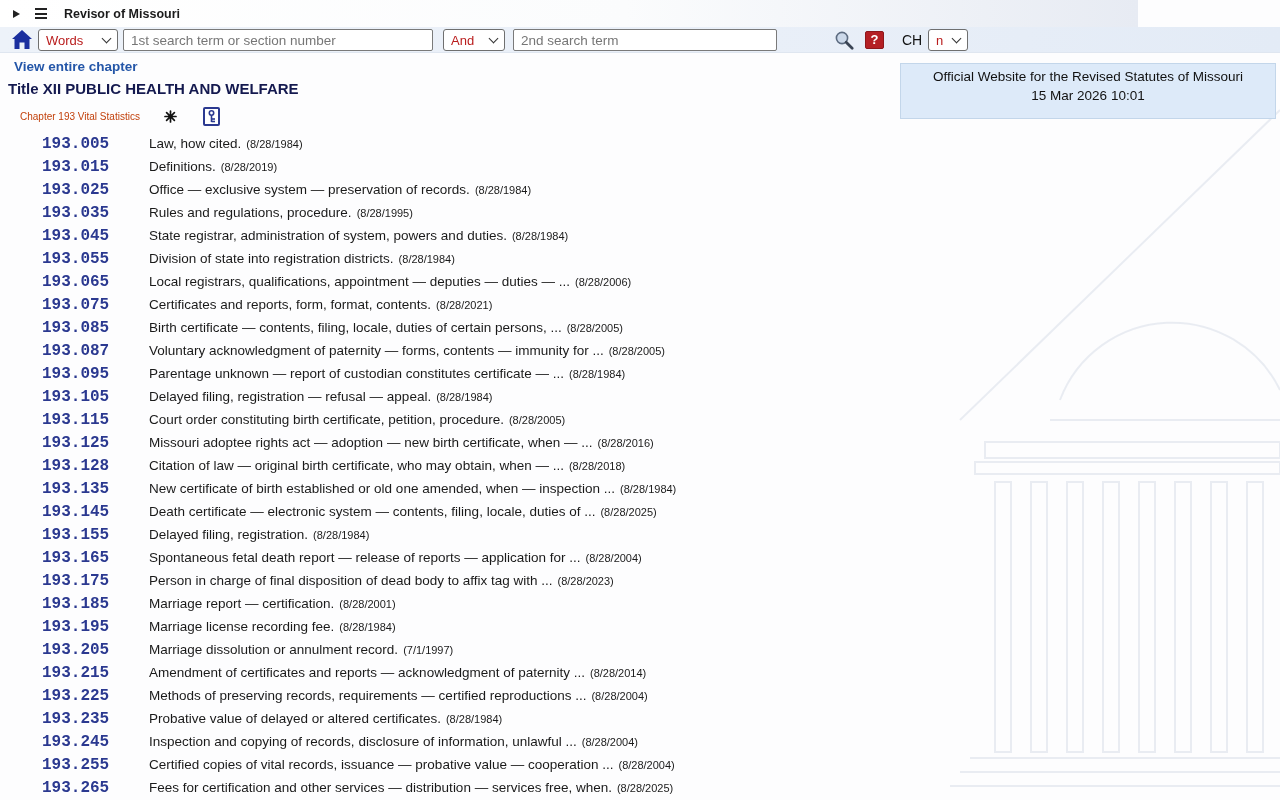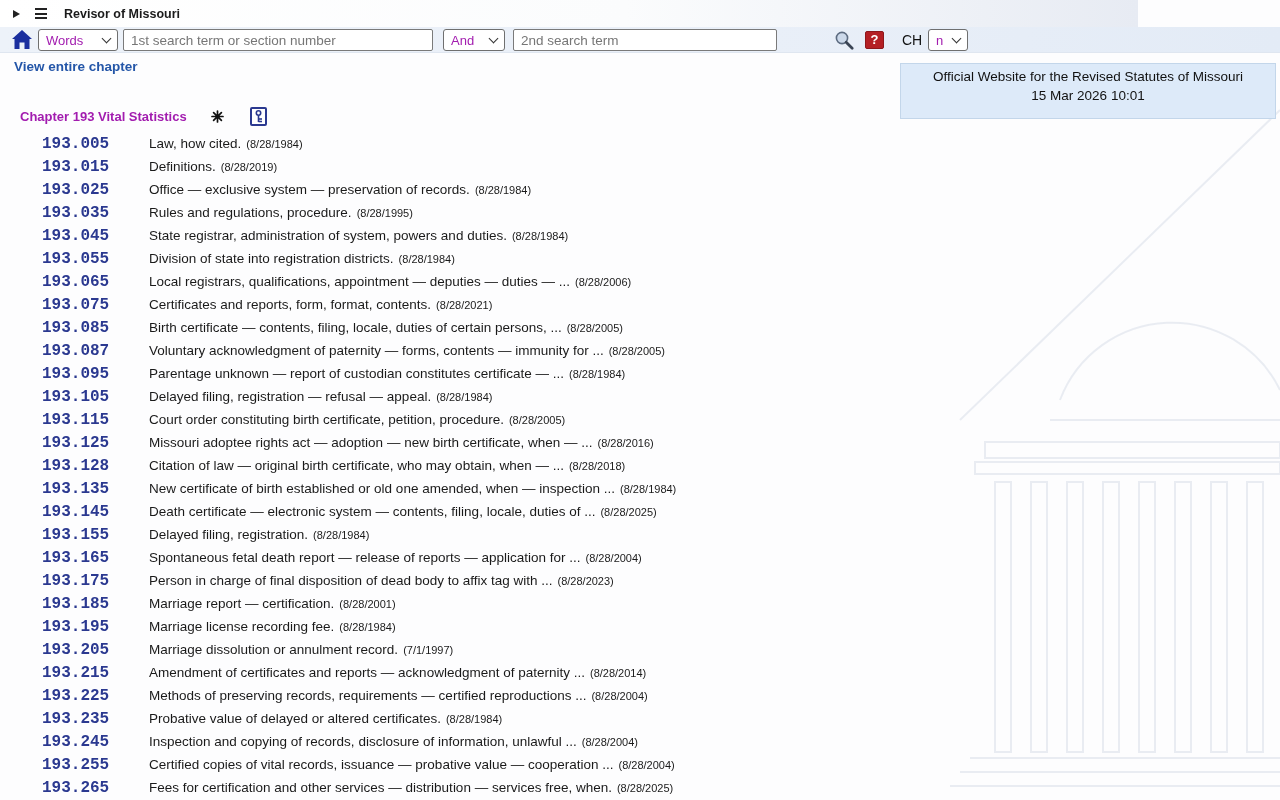--- a/index.html
+++ b/index.html
@@ -26,21 +26,21 @@
   
   .searchrow {
     position:absolute; left:0; top:27px; width:1280px; height:26px;
     background:linear-gradient(90deg,#edf2f9 0%,#e9eff8 60%,#e3ebf6 100%);
     border-bottom:1px solid #dfe6f0;
   }
   .home-icon { position:absolute; left:11px; top:2px; cursor:pointer; }
   .fake-select {
     position:absolute; top:2px; height:22px; background:#fff;
     border:1px solid #6f6f6f; border-radius:3px; display:flex; align-items:center;
-    font-size:13px; color:#a21caf; padding:0 7px; cursor:pointer;
+    font-size:13px; color:#b91c1c; padding:0 7px; cursor:pointer;
   }
   .fake-select .chev { width:7px; height:7px; border-right:1.6px solid #333; border-bottom:1.6px solid #333;
     transform:rotate(45deg); margin-left:auto; margin-top:-3px; }
   .sel-words { left:38px; width:80px; }
   .sel-and   { left:443px; width:62px; }
   .sel-ch    { left:928px; width:40px; }
   .search-input {
     position:absolute; top:2px; height:22px; background:#fff; border:1px solid #7a7a7a;
     border-radius:2px; font-size:13.5px; color:#111; padding:0 7px;
     font-family:"Liberation Sans", sans-serif;
@@ -54,21 +54,21 @@
     background:var(--help-red,#b41f24); border:1px solid #8e171b; border-radius:2px;
     color:#fff; font-weight:bold; font-size:13px; text-align:center; line-height:16px; cursor:pointer;
   }
   .ch-label { position:absolute; left:902px; top:5px; font-size:14px; color:#111; }
 
   
   .view-link { position:absolute; left:14px; top:59px; font-size:13.5px; font-weight:bold;
     color:var(--link-blue,#2456a8); cursor:pointer; text-decoration:none; }
   .page-title { position:absolute; left:8px; top:80px; font-size:15px; font-weight:bold; color:#14194f; }
   .chapter-line { position:absolute; left:20px; top:107px; display:flex; align-items:center; }
-  .chapter-title { font-size:13px; font-weight:bold; color:#a21caf; }
+  .chapter-title { font-size:10px; font-weight:normal; color:#c2410c; }
   .asterisk-icon { margin-left:24px; cursor:pointer; display:inline-flex; }
   .key-icon { margin-left:26px; width:17px; height:19px; border:2px solid #2b3990; border-radius:2px;
     display:inline-flex; align-items:center; justify-content:center; cursor:pointer; background:#fff; }
 
   
   .infobox {
     position:absolute; left:900px; top:63px; width:376px; height:56px;
     background:var(--infobox-bg,#ddeaf9); border:1px solid #c3d6ea;
     text-align:center; font-size:13.5px; color:#111; padding-top:3px; line-height:19px;
   }
@@ -149,20 +149,21 @@
 
     <span class="ch-label">CH</span>
 
     <div class="fake-select sel-ch">
       <span>n</span>
       <span class="chev"></span>
     </div>
   </div>
 
   <a class="view-link">View entire chapter</a>
+  <div class="page-title">Title XII PUBLIC HEALTH AND WELFARE</div>
 
   <div class="chapter-line">
     <span class="chapter-title">Chapter 193 Vital Statistics</span>
     <span class="asterisk-icon">
       <svg width="13" height="13" viewBox="0 0 13 13">
         <g stroke="#111" stroke-width="1.7" stroke-linecap="round">
           <line x1="6.5" y1="1" x2="6.5" y2="12"></line>
           <line x1="1" y1="6.5" x2="12" y2="6.5"></line>
           <line x1="2.6" y1="2.6" x2="10.4" y2="10.4"></line>
           <line x1="10.4" y1="2.6" x2="2.6" y2="10.4"></line>

